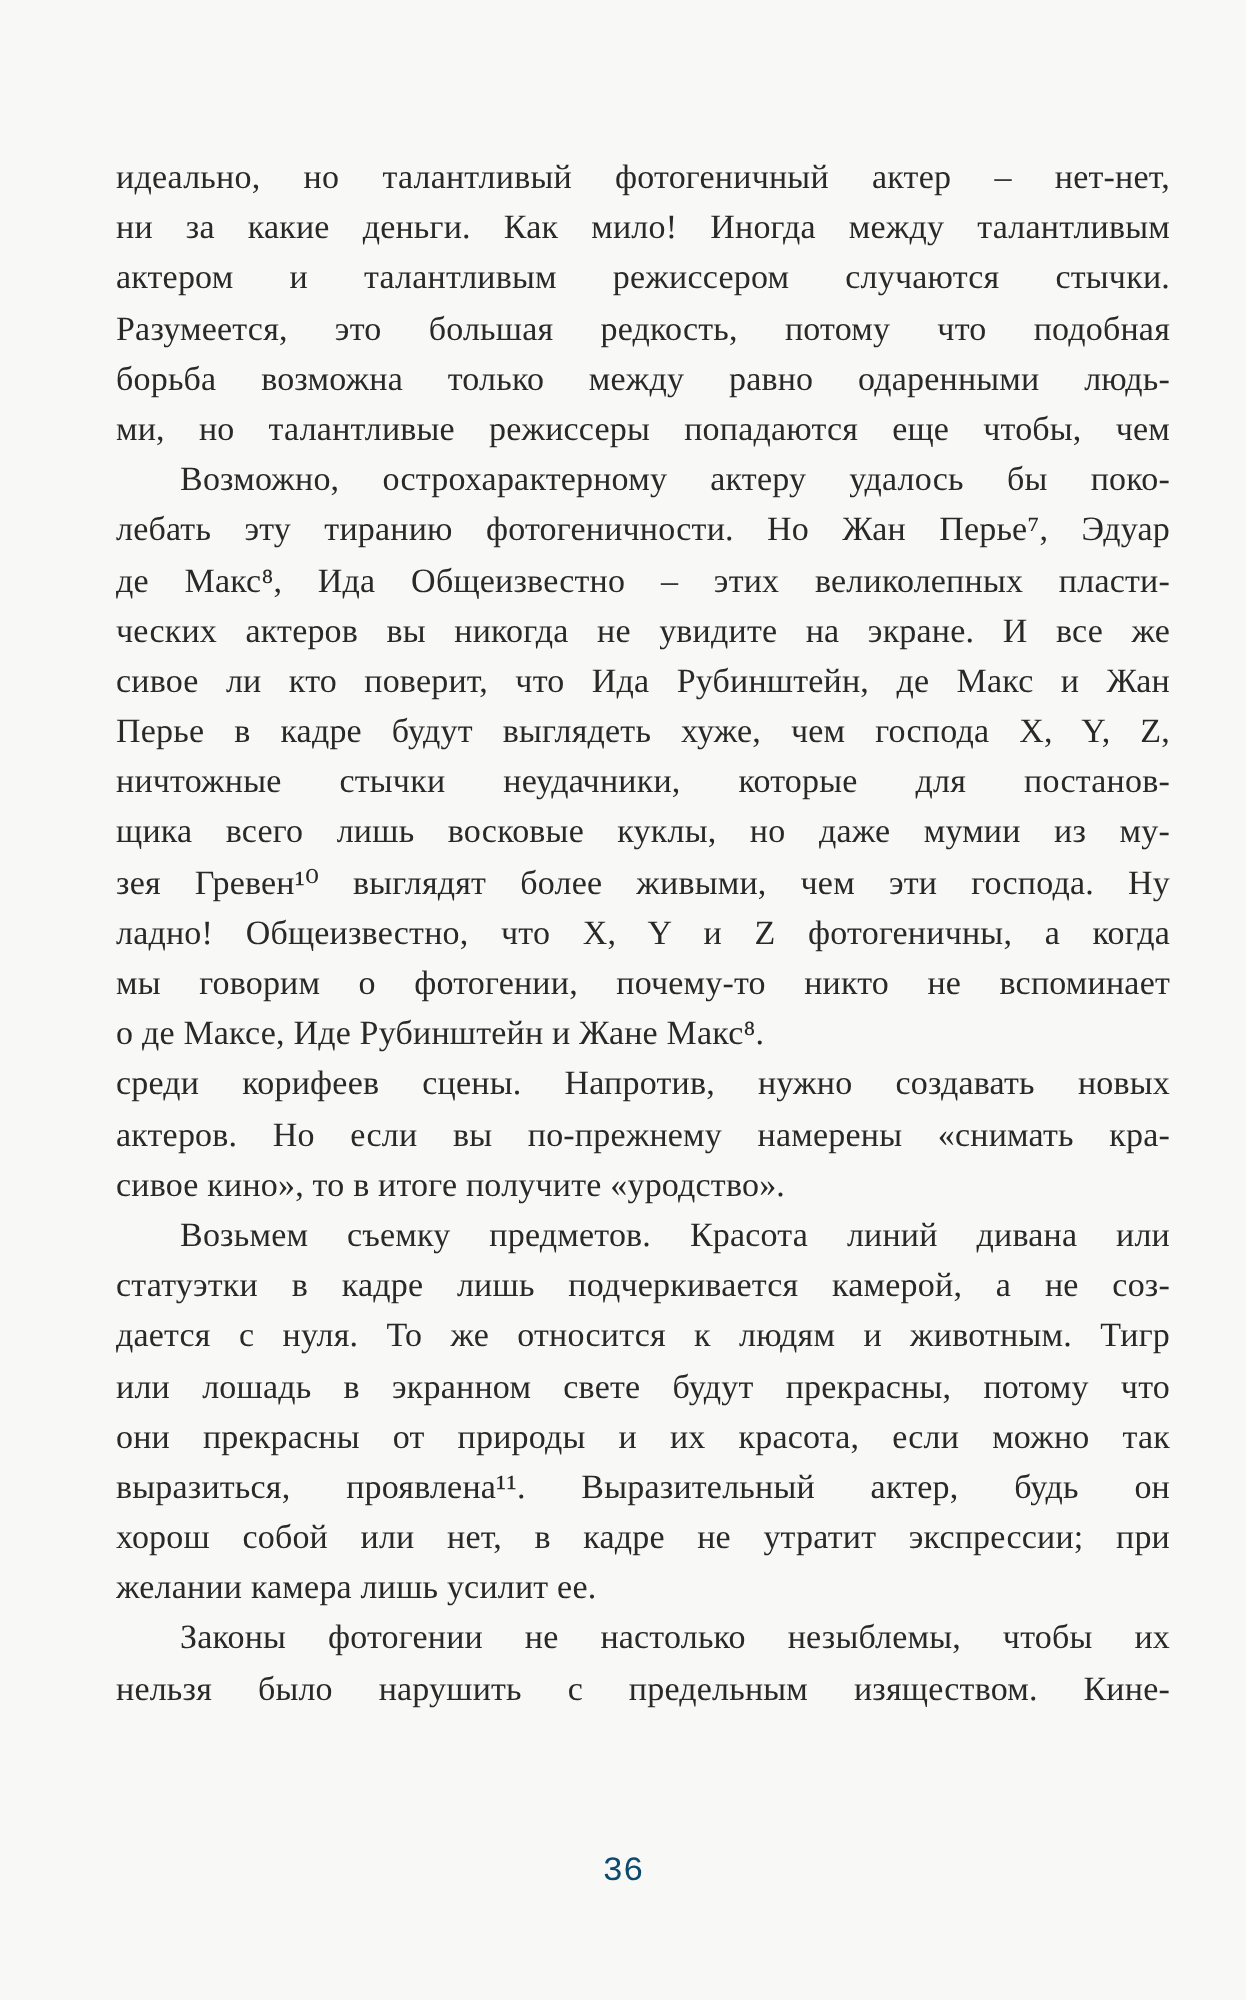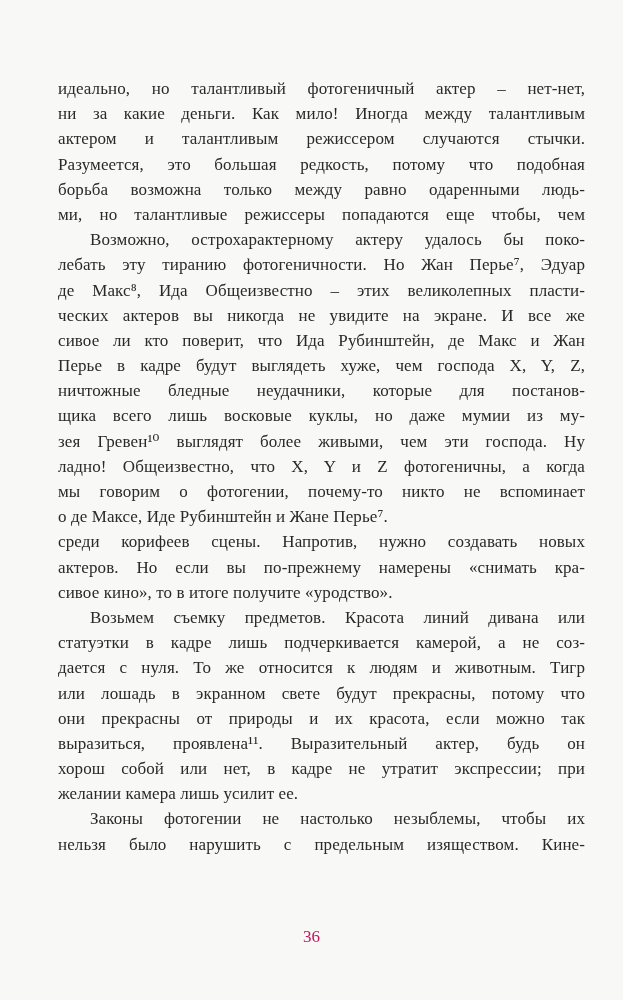--- a/index.html
+++ b/index.html
@@ -52,22 +52,23 @@
     text-align-last: left;
   }
   .page-number {
     position: absolute;
     left: 0;
     top: 926px;
     width: 623px;
     text-align: center;
     font-size: 17px;
     line-height: 22px;
-    color: #be185d;
+    color: #0c4a6e;
     font-variant-numeric: oldstyle-nums;
+    font-family: Liberation Mono, monospace;
   }
 </style>
 </head>
 <body>
 
 <div class="book-page">
   <div class="text-block">
       <div class="paragraph">
         <div class="line">идеально, но талантливый фотогеничный актер – нет-нет,</div>
         <div class="line">ни за какие деньги. Как мило! Иногда между талантливым</div>
@@ -76,26 +77,26 @@
         <div class="line">борьба возможна только между равно одаренными людь-</div>
         <div class="line">ми, но талантливые режиссеры попадаются еще чтобы, чем</div>
       </div>
       <div class="paragraph">
         <div class="line indent">Возможно, острохарактерному актеру удалось бы поко-</div>
         <div class="line">лебать эту тиранию фотогеничности. Но Жан Перье⁷, Эдуар</div>
         <div class="line">де Макс⁸, Ида Общеизвестно – этих великолепных пласти-</div>
         <div class="line">ческих актеров вы никогда не увидите на экране. И все же</div>
         <div class="line">сивое ли кто поверит, что Ида Рубинштейн, де Макс и Жан</div>
         <div class="line">Перье в кадре будут выглядеть хуже, чем господа X, Y, Z,</div>
-        <div class="line">ничтожные бледные неудачники, которые для постанов-</div>
+        <div class="line">ничтожные стычки неудачники, которые для постанов-</div>
         <div class="line">щика всего лишь восковые куклы, но даже мумии из му-</div>
         <div class="line">зея Гревен¹⁰ выглядят более живыми, чем эти господа. Ну</div>
         <div class="line">ладно! Общеизвестно, что X, Y и Z фотогеничны, а когда</div>
         <div class="line">мы говорим о фотогении, почему-то никто не вспоминает</div>
-        <div class="line endline">о де Максе, Иде Рубинштейн и Жане Перье⁷.</div>
+        <div class="line endline">о де Максе, Иде Рубинштейн и Жане Макс⁸.</div>
       </div>
       <div class="paragraph">
         <div class="line">среди корифеев сцены. Напротив, нужно создавать новых</div>
         <div class="line">актеров. Но если вы по-прежнему намерены «снимать кра-</div>
         <div class="line endline">сивое кино», то в итоге получите «уродство».</div>
       </div>
       <div class="paragraph">
         <div class="line indent">Возьмем съемку предметов. Красота линий дивана или</div>
         <div class="line">статуэтки в кадре лишь подчеркивается камерой, а не соз-</div>
         <div class="line">дается с нуля. То же относится к людям и животным. Тигр</div>

